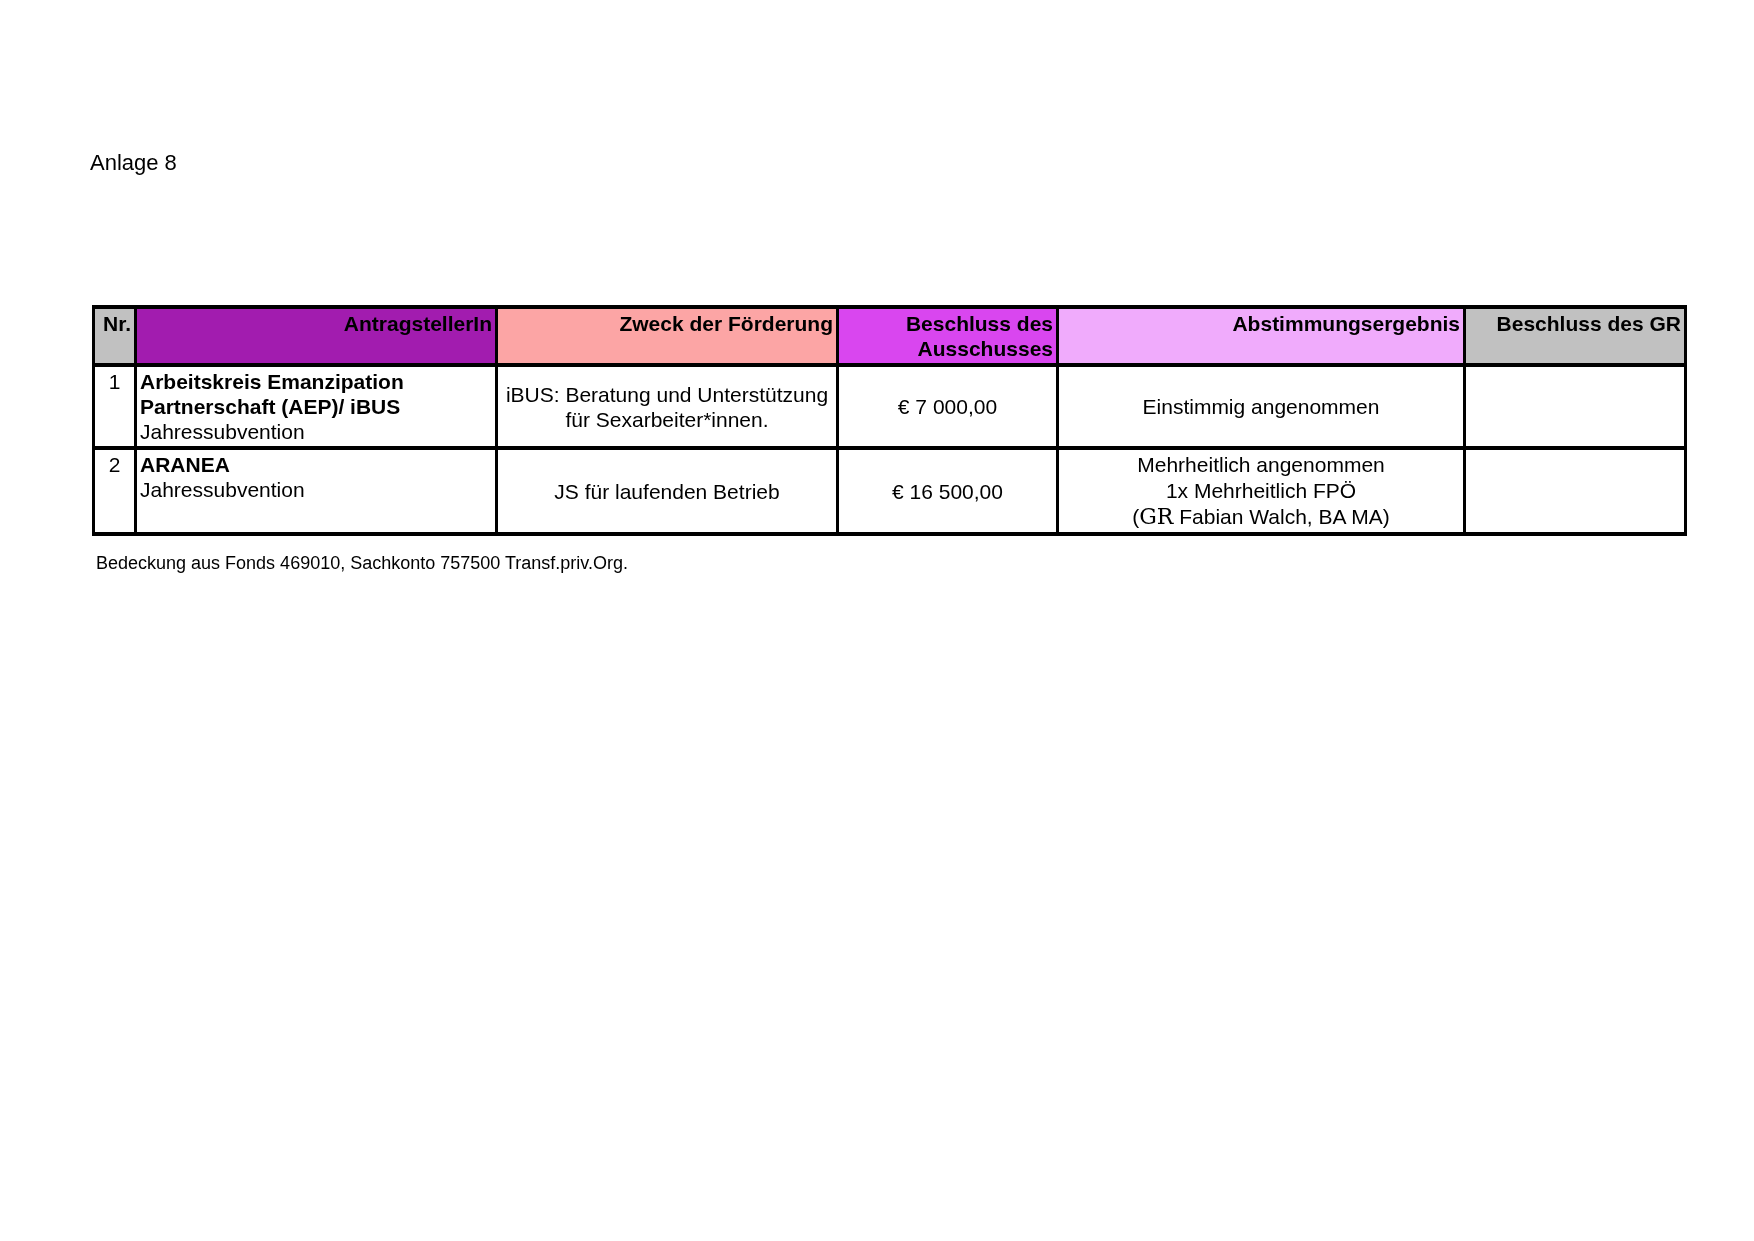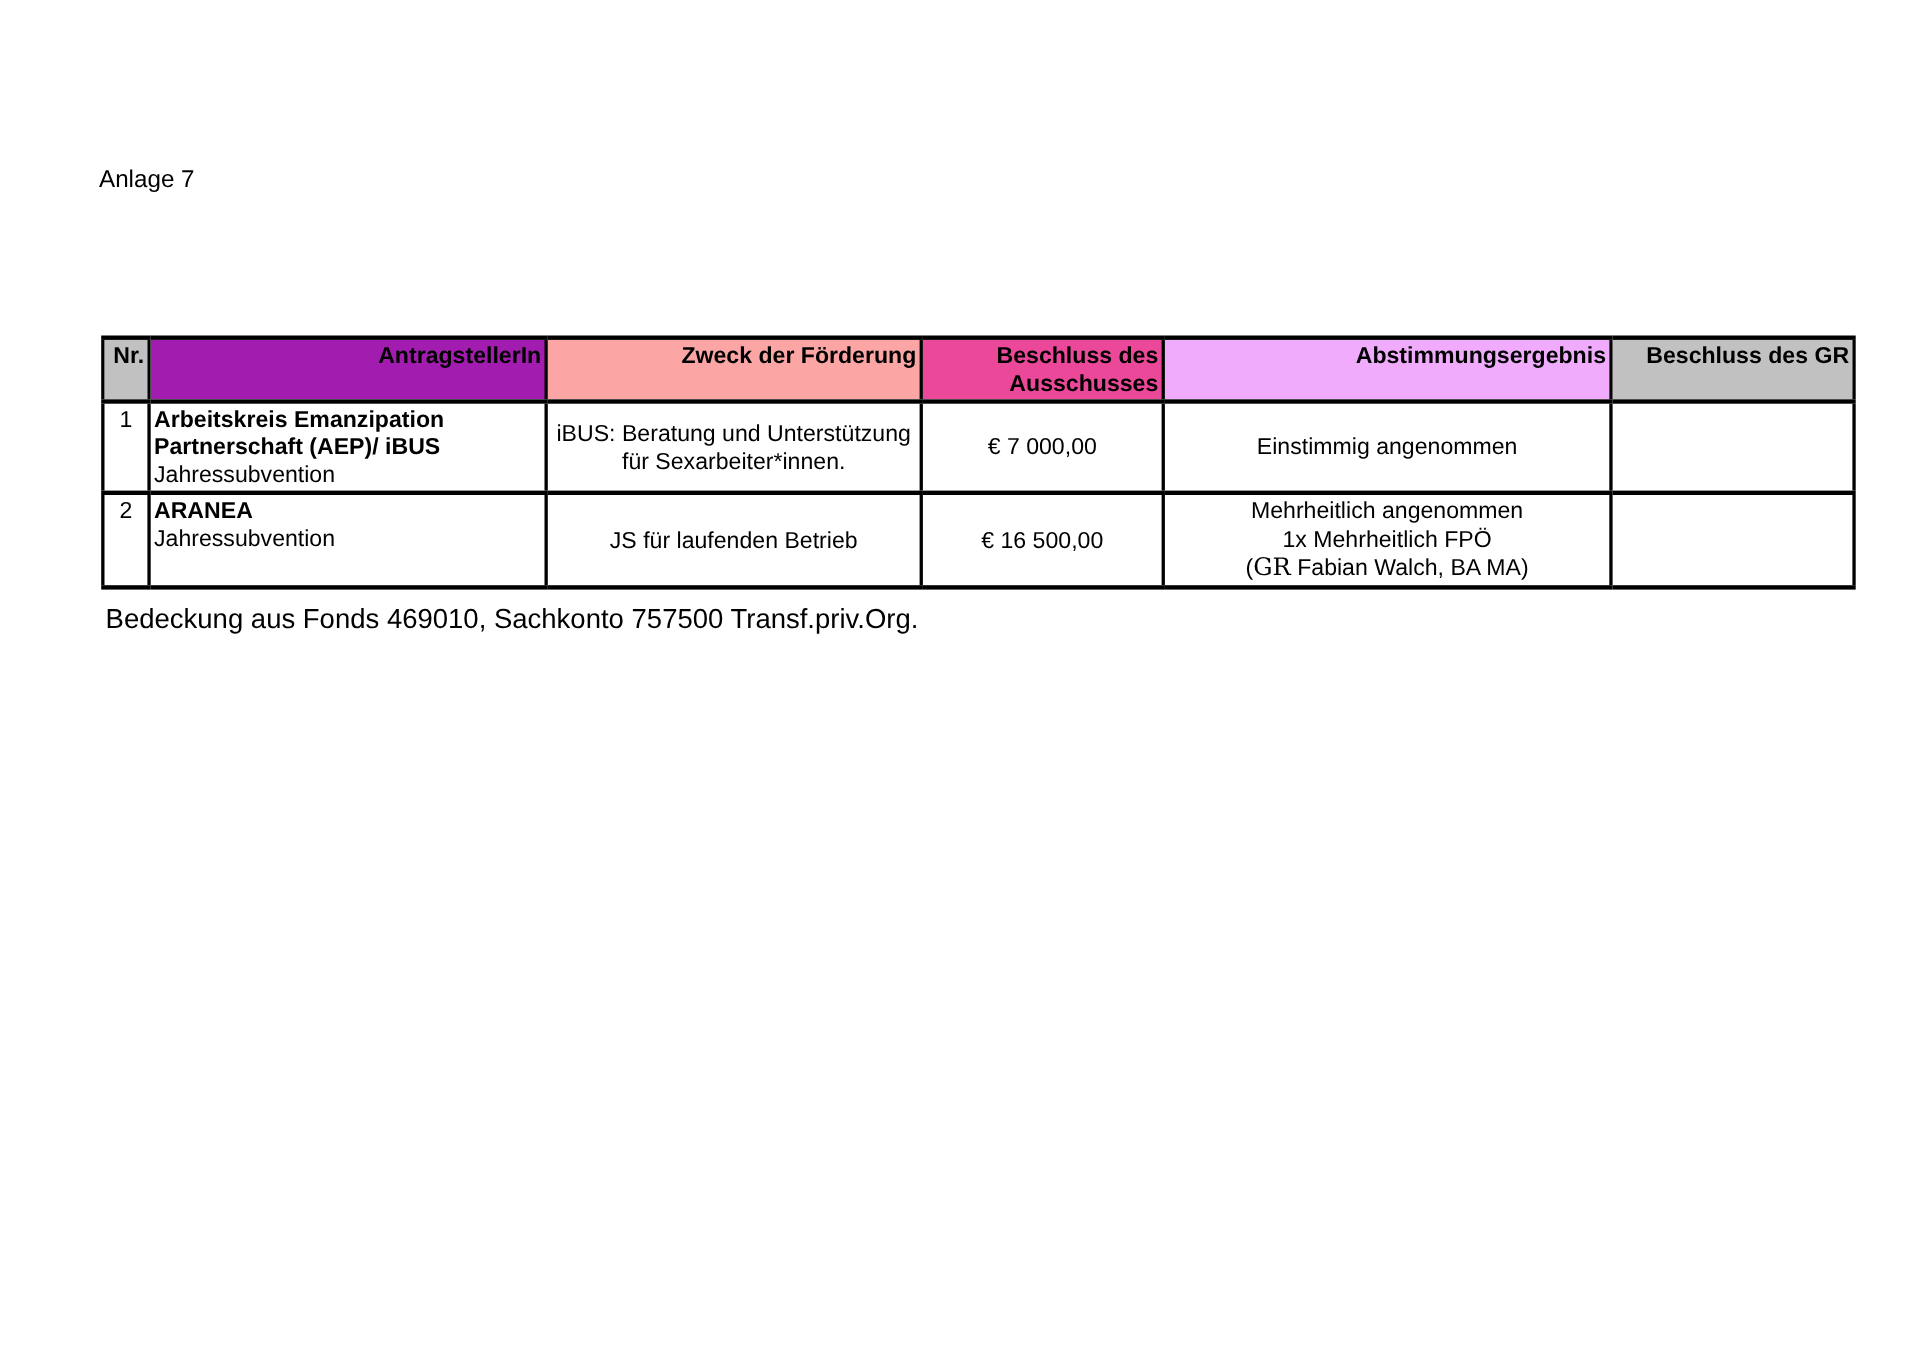--- a/index.html
+++ b/index.html
@@ -77,47 +77,47 @@
   td.c-vote { line-height: 26px; }
   .serif {
     font-family: "DejaVu Serif", "Liberation Serif", serif;
     font-size: 22px;
     margin-top: 31px;
   }
   .footer-note {
     position: absolute;
     left: 96px;
     top: 550px;
-    font-size: 25px;
+    font-size: 18px;
     line-height: 26px;
   }
 </style>
 </head>
 <body>
 
 <div class="page">
 
-  <div class="anlage">Anlage 7</div>
+  <div class="anlage">Anlage 8</div>
 
 
   <table class="subsidy">
     <colgroup>
       <col style="width:42px">
       <col style="width:361px">
       <col style="width:341px">
       <col style="width:220px">
       <col style="width:407px">
       <col style="width:221px">
     </colgroup>
     <thead>
       <tr>
         <th style="background-color: rgb(193, 193, 193);">Nr.</th>
         <th style="background-color: #a21caf;">AntragstellerIn</th>
         <th style="background-color: #fca5a5;">Zweck der Förderung</th>
-        <th style="background-color: #ec4899;">Beschluss des Ausschusses</th>
+        <th style="background-color: #d946ef;">Beschluss des Ausschusses</th>
         <th style="background-color: #f0abfc;">Abstimmungsergebnis</th>
         <th style="background-color: rgb(193, 193, 193);">Beschluss des GR</th>
       </tr>
     </thead>
     <tbody id="table-body">
         <tr>
       <td class="c-nr">1</td>
       <td class="c-app">
         <div class="bold">Arbeitskreis Emanzipation Partnerschaft (AEP)/ iBUS</div>
         <div>Jahressubvention</div>

